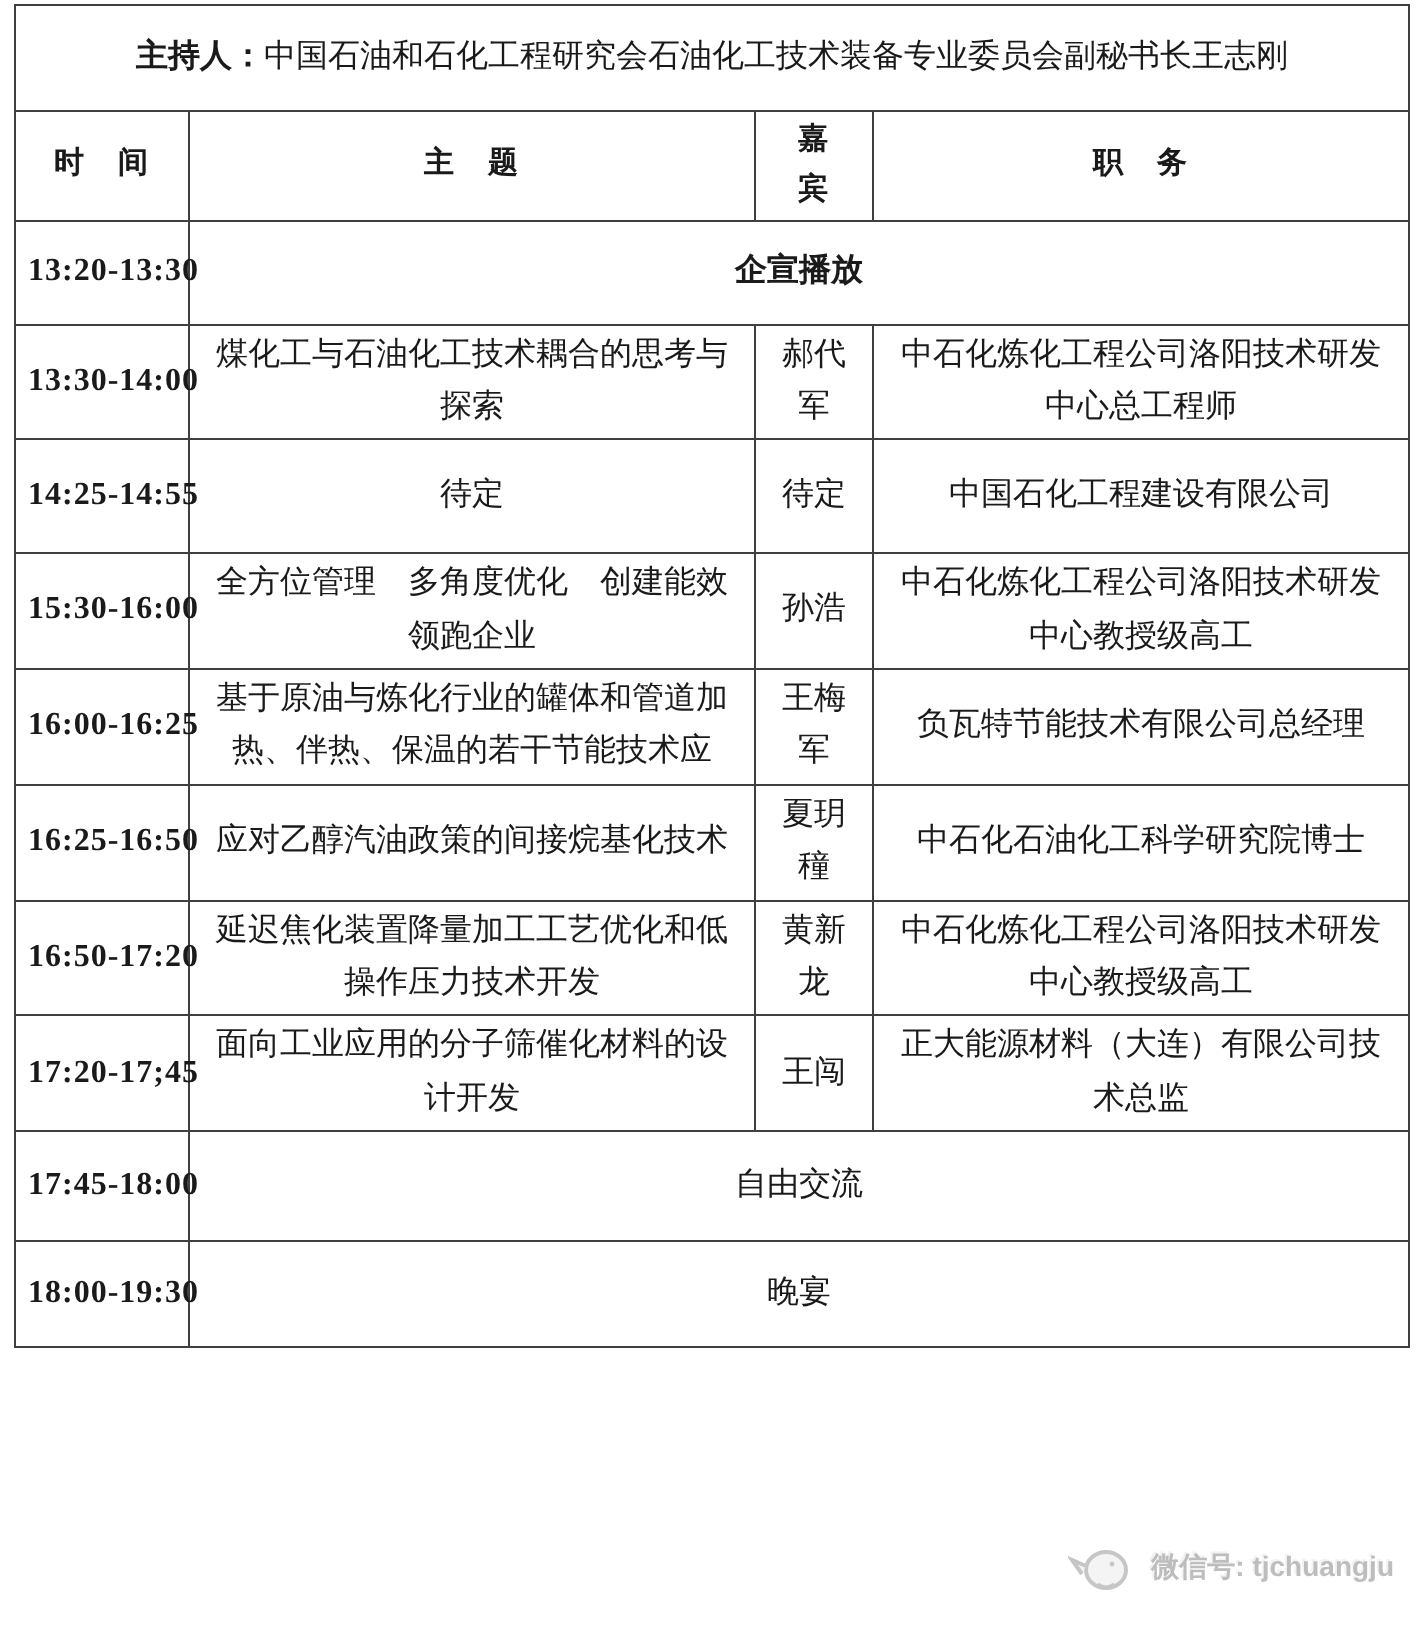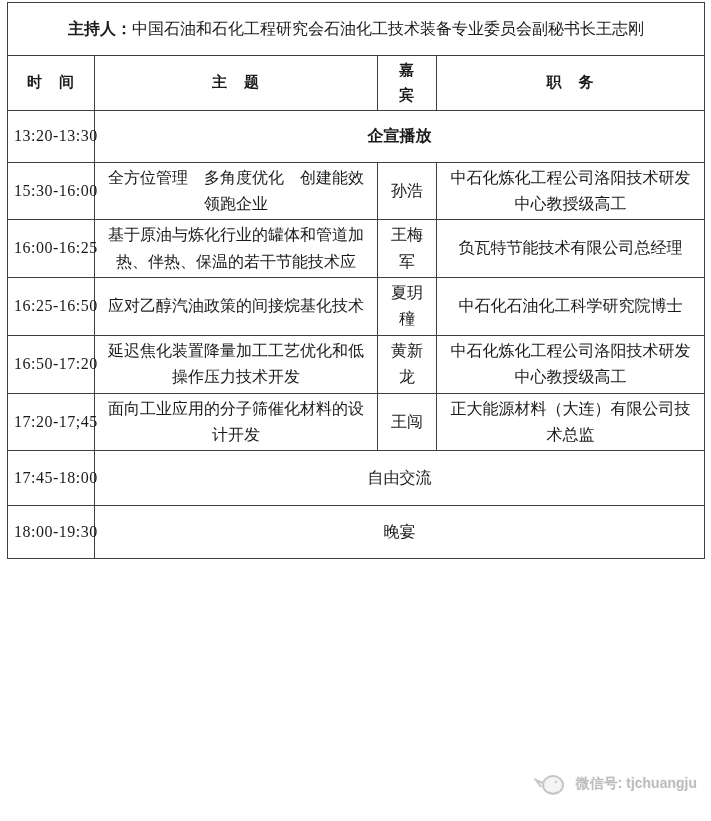--- a/index.html
+++ b/index.html
@@ -31,20 +31,21 @@
   }
   .host-cell { font-size: 15px; padding: 4px 10px; }
   .host-cell .host-label { font-weight: bold; }
   .agenda th { font-weight: bold; font-size: 15px; letter-spacing: 1px; }
   .time-cell {
     font-size: 13.5px;
     font-family: "Liberation Serif", "DejaVu Serif", serif;
     letter-spacing: 0.5px;
     white-space: nowrap;
     padding: 2px 2px;
+    font-weight: bold;
   }
   .topic-cell { padding: 2px 10px; }
   .title-cell { padding: 2px 10px; }
   .merged-cell { }
   .bold { font-weight: bold; }
   .watermark {
     position: absolute;
     right: 14px;
     top: 770px;
     display: flex;
@@ -80,22 +81,34 @@
         <th>主　题</th>
         <th>嘉　宾</th>
         <th>职　务</th>
       </tr>
 
       <tr style="height:52px">
         <td class="time-cell">13:20-13:30</td>
         <td colspan="3" class="merged-cell bold">企宣播放</td>
       </tr>
 
+      <tr style="height:54px">
+        <td class="time-cell">13:30-14:00</td>
+        <td class="topic-cell">煤化工与石油化工技术耦合的思考与探索</td>
+        <td>郝代军</td>
+        <td class="title-cell">中石化炼化工程公司洛阳技术研发中心总工程师</td>
+      </tr>
 
 
+      <tr style="height:57px">
+        <td class="time-cell">14:25-14:55</td>
+        <td class="topic-cell">待定</td>
+        <td>待定</td>
+        <td class="title-cell">中国石化工程建设有限公司</td>
+      </tr>
 
 
 
       <tr style="height:55px">
         <td class="time-cell">15:30-16:00</td>
         <td class="topic-cell">全方位管理　多角度优化　创建能效领跑企业</td>
         <td>孙浩</td>
         <td class="title-cell">中石化炼化工程公司洛阳技术研发中心教授级高工</td>
       </tr>
 

